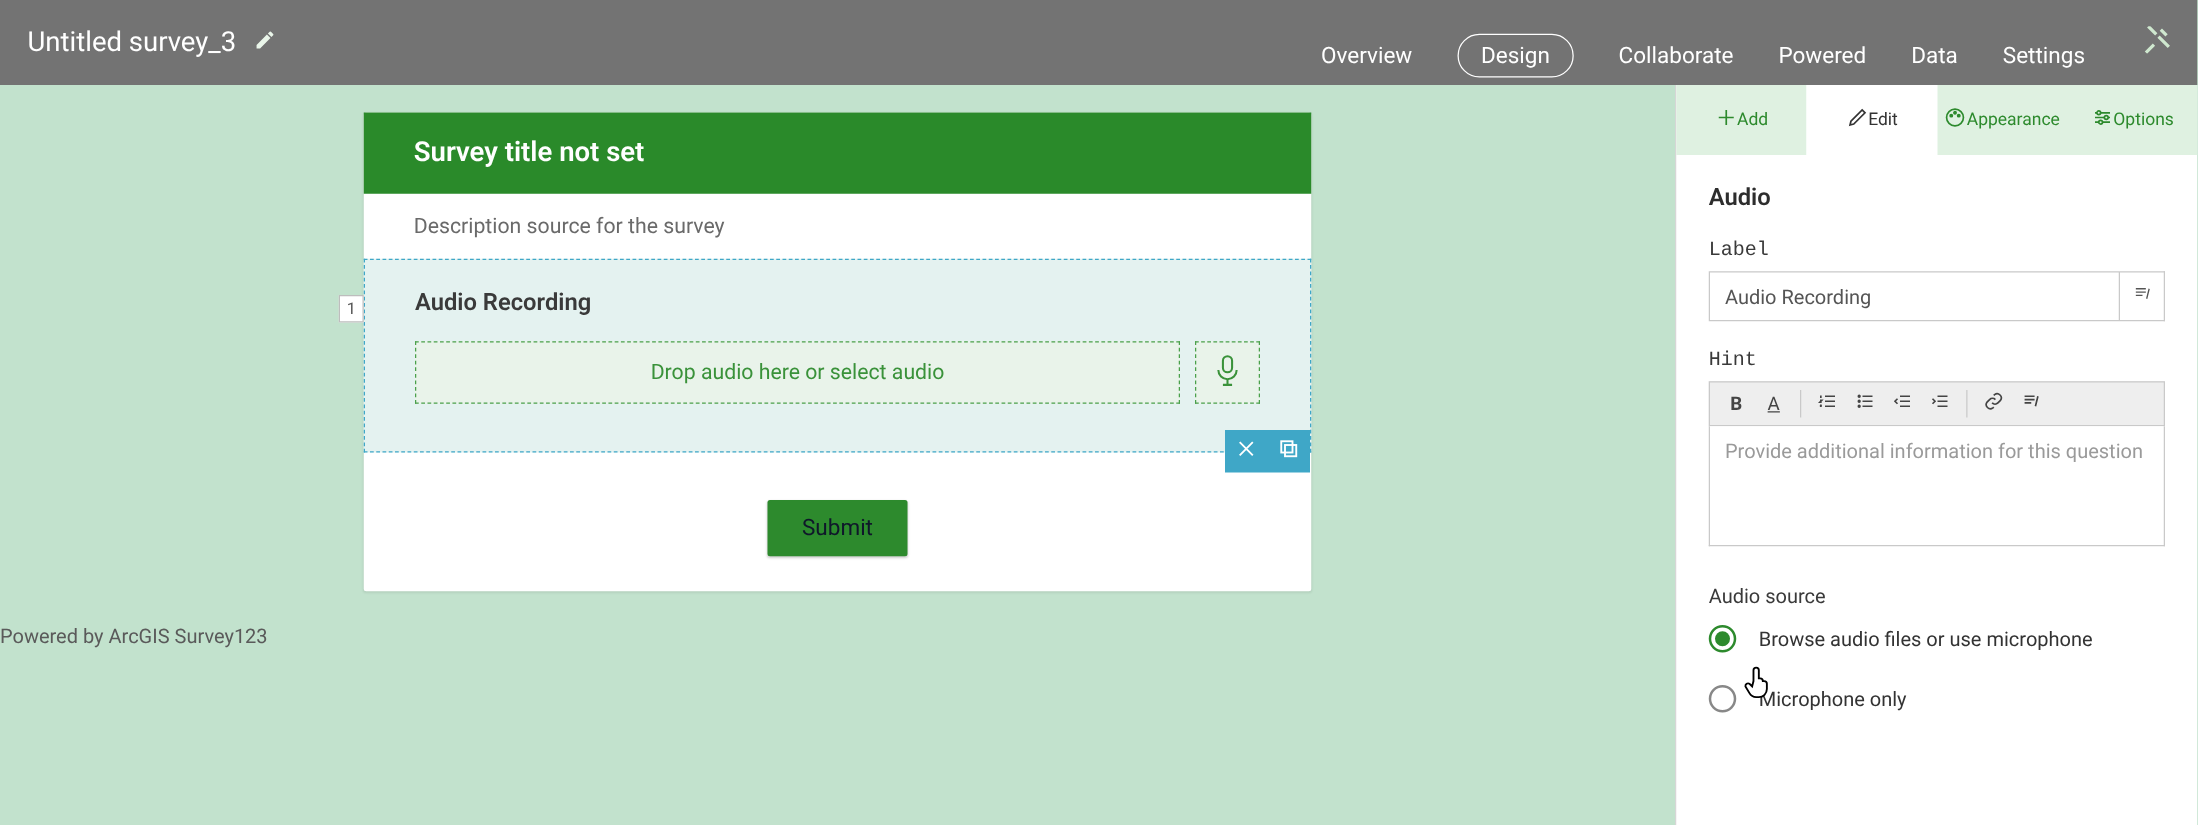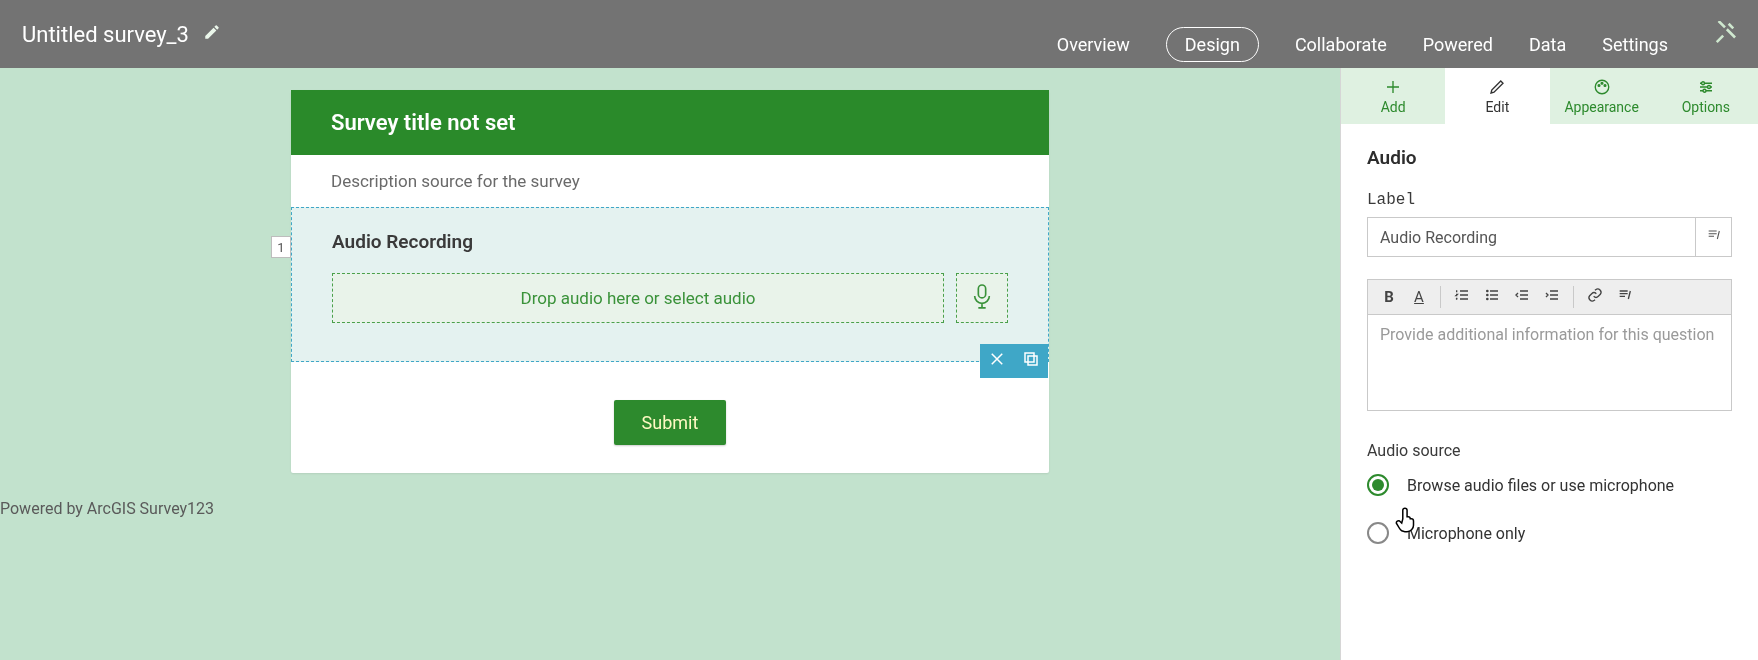--- a/index.html
+++ b/index.html
@@ -113,40 +113,40 @@
     display: flex;
     align-items: center;
     justify-content: center;
     cursor: pointer;
   }
   .q-toolbar svg { width: 18px; height: 18px; stroke: #fff; fill: none; stroke-width: 2; }
 
   .submit-row { display: flex; justify-content: center; padding: 38px 0 28px 0; }
   .submit-btn {
     background: #2d8a2d;
-    color: #fef9c3;
+    color: #0f172a;
     border: none;
     font-size: 18px;
     padding: 12px 28px;
     border-radius: 2px;
     cursor: pointer;
     box-shadow: 0 1px 2px rgba(0,0,0,.2);
   }
   .powered { text-align: left; color: #5a5a5a; font-size: 16px; margin-top: 26px; }
 
   
   .sp-tabs {
     display: flex;
     height: 56px;
     background: #dff1e1;
   }
   .sp-tab {
     flex: 1;
     display: flex;
-    flex-direction: column;
+    flex-direction: row;
     align-items: center;
     justify-content: center;
     gap: 0;
     font-size: 14px;
     color: #2d8a2d;
     cursor: pointer;
   }
   .sp-tab.active { background: #fff; color: #333; }
   .sp-tab svg { width: 18px; height: 18px; stroke: currentColor; fill: none; stroke-width: 1.8; }
   .sp-tab.add svg, .sp-tab.app svg, .sp-tab.opt svg { stroke: #2d8a2d; }
@@ -333,20 +333,21 @@
       <div class="field-label">Label</div>
       <div class="label-row">
         <input class="label-input" value="Audio Recording" style="">
         <div class="label-extra">
           <span><svg viewBox="0 0 24 24">
                 <path d="M4 6h12M4 10h12M4 14h8M20 6l-3 12"></path>
               </svg></span>
         </div>
       </div>
 
+      <div class="field-label">Hint</div>
       <div class="rte-toolbar">
         <div class="rte-btn">
             <b>B</b>
           </div>
         <div class="rte-btn">
             <span style="text-decoration:underline">A</span>
           </div>
         <div class="rte-sep"></div>
         <div class="rte-btn">
             <span><svg viewBox="0 0 24 24" width="16" height="16" stroke="#444" stroke-width="2" fill="none">

